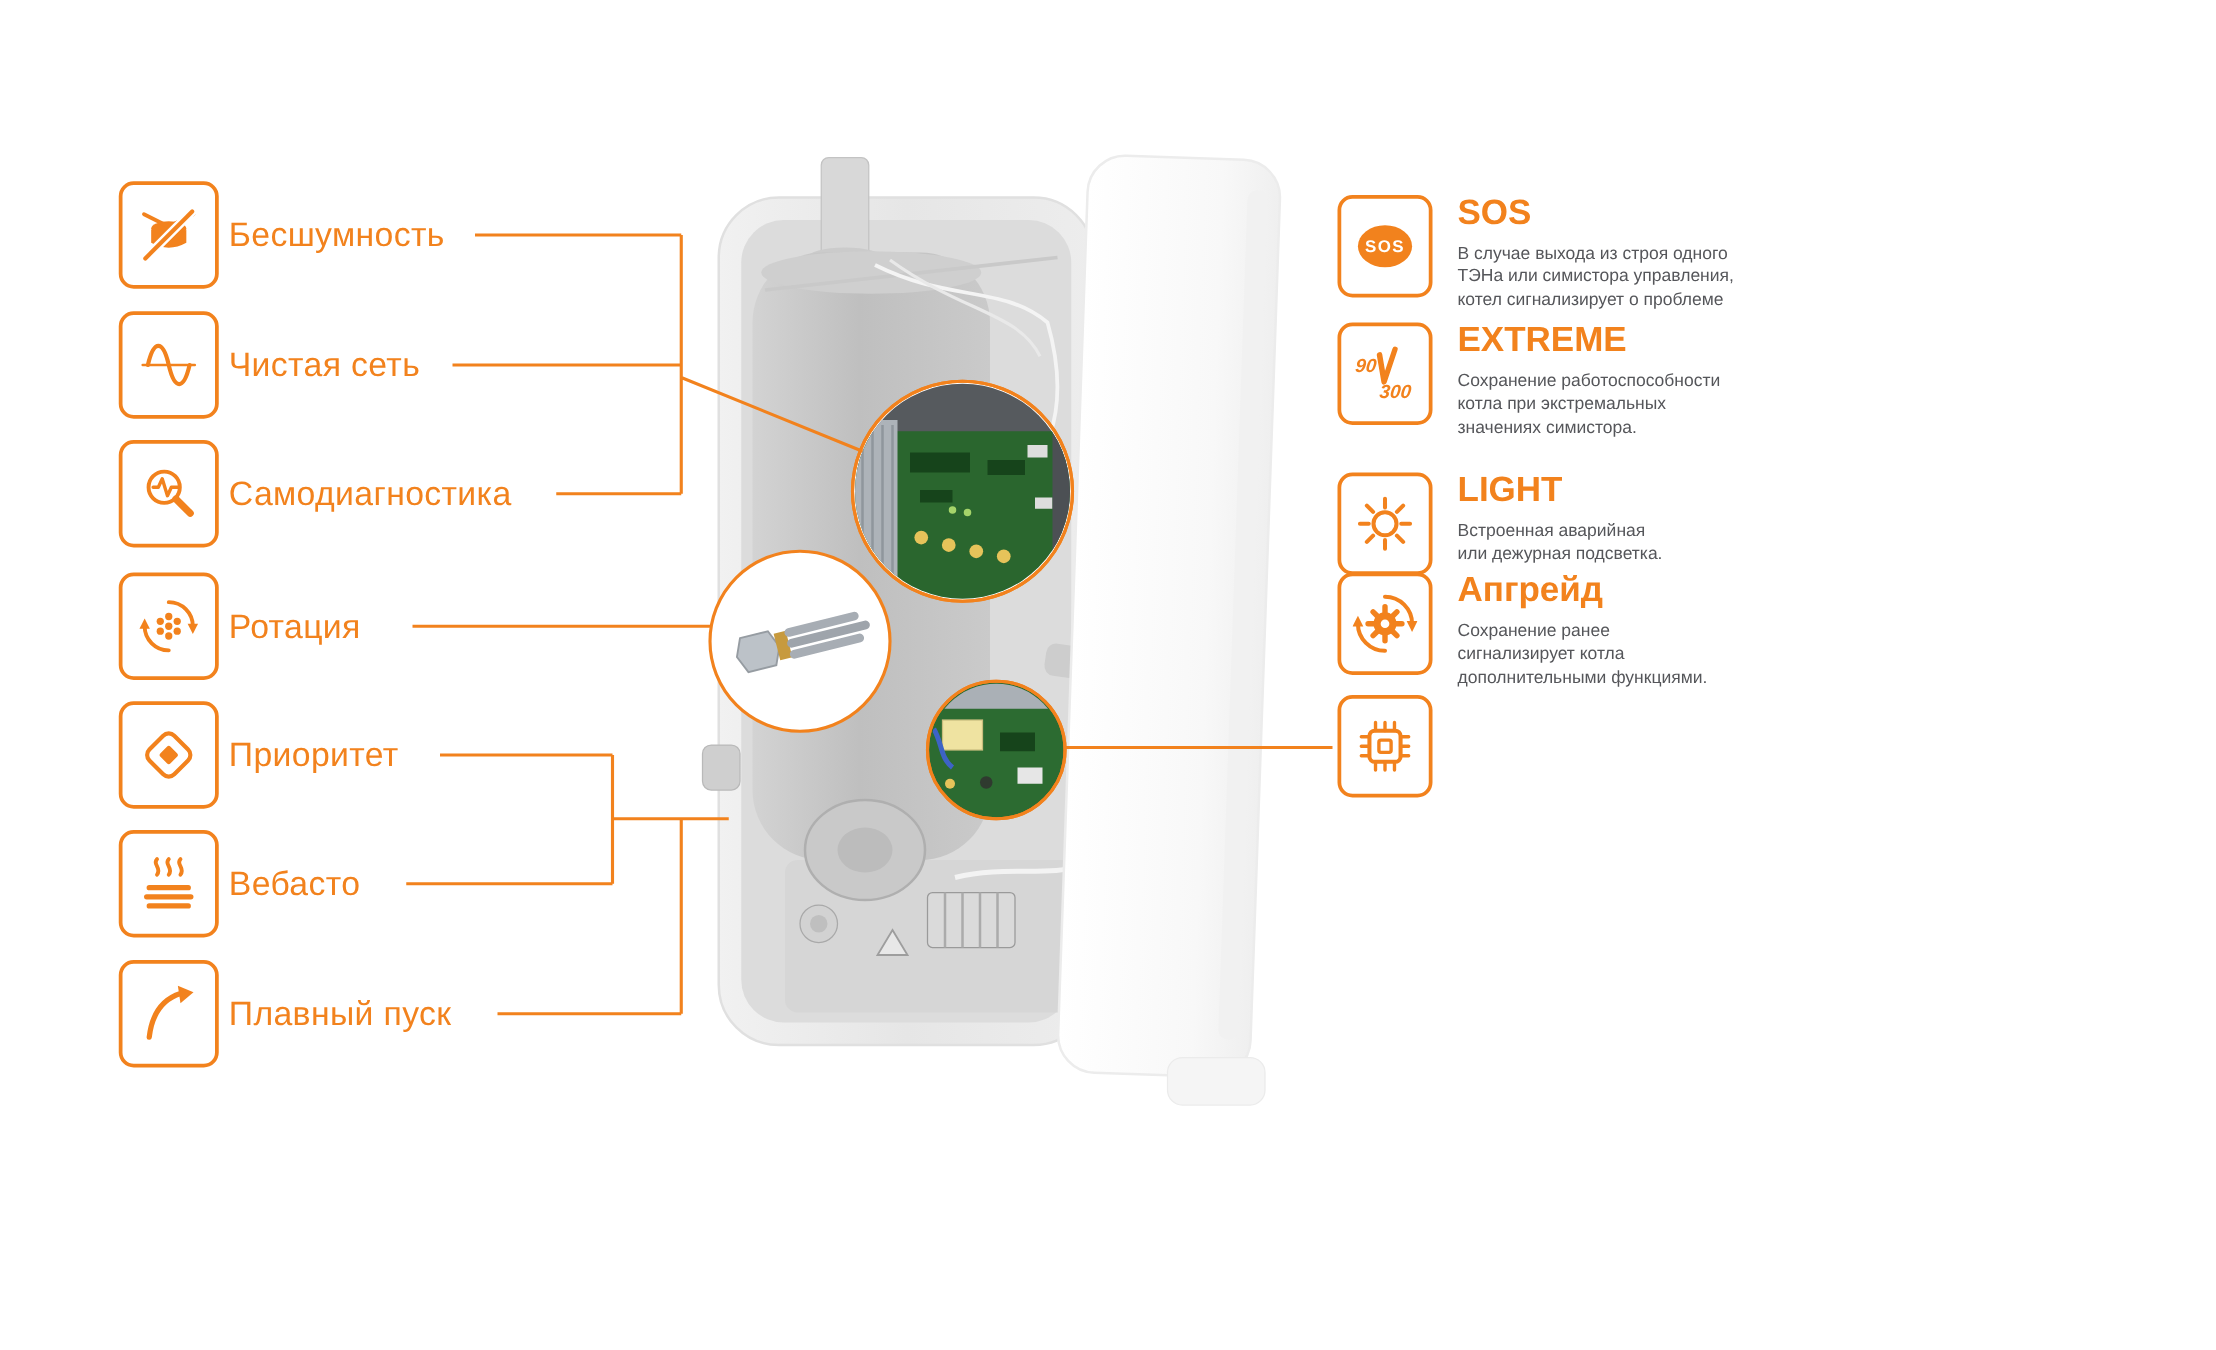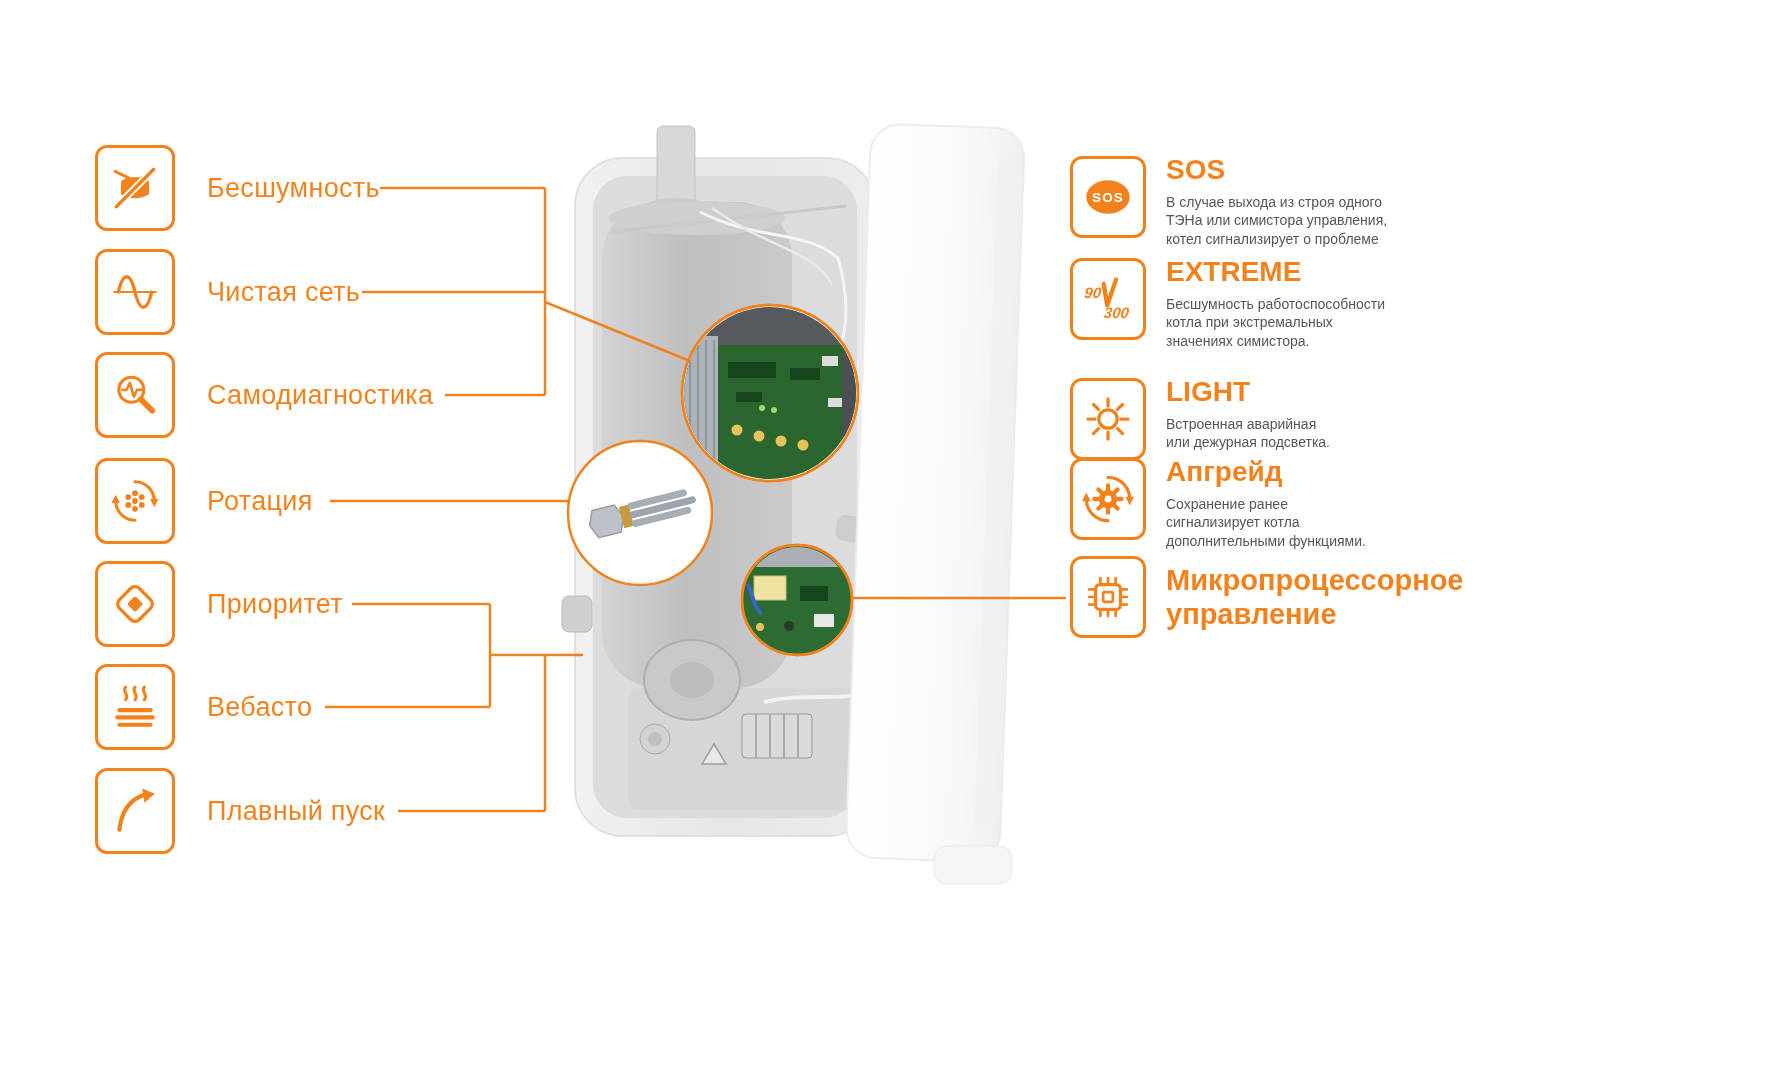--- a/index.html
+++ b/index.html
@@ -4,21 +4,21 @@
 <style>
   :root { --accent:#F2821D; --body-text:#55565A; }
   html,body { margin:0; padding:0; }
   body {
     width:1773px; height:1080px; background:#ffffff; position:relative;
     overflow:hidden; font-family:"Liberation Sans", sans-serif;
   }
   #scene { position:absolute; left:0; top:0; width:1773px; height:1080px; z-index:1; }
 
   
-  .feature-left { position:absolute; left:95px; display:flex; align-items:center; gap:32px; z-index:2; }
+  .feature-left { position:absolute; left:95px; display:flex; align-items:center; gap:8px; z-index:2; }
   .icon-box {
     width:80px; height:86px; box-sizing:border-box; flex:0 0 auto;
     border:3.5px solid var(--accent); border-radius:12px;
     display:flex; align-items:center; justify-content:center; background:#fff;
   }
   .icon-box.small { width:76px; height:82px; }
   .fl-label { font-size:27px; font-weight:500; color:var(--accent); letter-spacing:0.3px; white-space:nowrap; }
 
   
   .feature-right { position:absolute; left:1070px; display:flex; align-items:flex-start; gap:20px; z-index:2; }
@@ -252,21 +252,21 @@
     <svg width="52" height="52" viewBox="0 0 48 48">
       <g transform="skewX(-6)">
         <text x="4" y="23" font-size="14" font-weight="bold" font-style="italic" fill="#F2821D">90</text>
         <path class="ic" d="M21,10 L26.5,30 L32,6" stroke-width="4"></path>
         <text x="24" y="42" font-size="14" font-weight="bold" font-style="italic" fill="#F2821D">300</text>
       </g>
     </svg>
   </div>
   <div class="fr-text">
     <div class="fr-title">EXTREME</div>
-    <div class="fr-desc-line">Бесшумность работоспособности</div>
+    <div class="fr-desc-line">Сохранение работоспособности</div>
     <div class="fr-desc-line">котла при экстремальных</div>
     <div class="fr-desc-line">значениях симистора.</div>
   </div>
 </div>
 
 <div class="feature-right" style="top:378px">
   <div class="icon-box small">
     <svg width="52" height="52" viewBox="0 0 48 48">
       <circle class="ic" cx="24" cy="24" r="8.5" stroke-width="3"></circle>
       <path class="ic" stroke-width="3" d="M36,24 H42.5 M24,12 V5.5 M12,24 H5.5 M24,36 V42.5 M32.8,15.2 L37.4,10.6 M15.2,15.2 L10.6,10.6 M15.2,32.8 L10.6,37.4 M32.8,32.8 L37.4,37.4"></path>
@@ -300,17 +300,13 @@
 </div>
 
 <div class="feature-right center" style="top:556px">
   <div class="icon-box small">
     <svg width="52" height="52" viewBox="0 0 48 48">
       <rect class="ic" x="12.5" y="12.5" width="23" height="23" rx="4" stroke-width="3"></rect>
       <rect class="ic" x="19.5" y="19.5" width="9" height="9" rx="1.5" stroke-width="2.5"></rect>
       <path class="ic" stroke-width="2.5" d="M17,6.5 V12.5 M24,6.5 V12.5 M31,6.5 V12.5 M17,35.5 V41.5 M24,35.5 V41.5 M31,35.5 V41.5 M6.5,17 H12.5 M6.5,24 H12.5 M6.5,31 H12.5 M35.5,17 H41.5 M35.5,24 H41.5 M35.5,31 H41.5"></path>
     </svg>
   </div>
-  <div class="fr-text">
-    <div class="fr-title big">Микропроцессорное</div>
-    <div class="fr-title big">управление</div>
-  </div>
 </div>
 
 </body></html>

